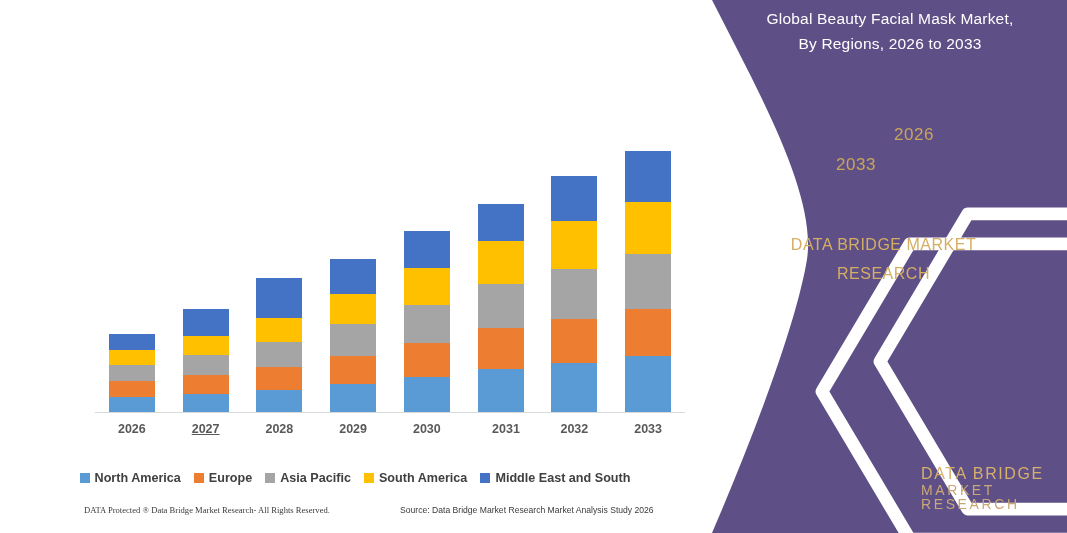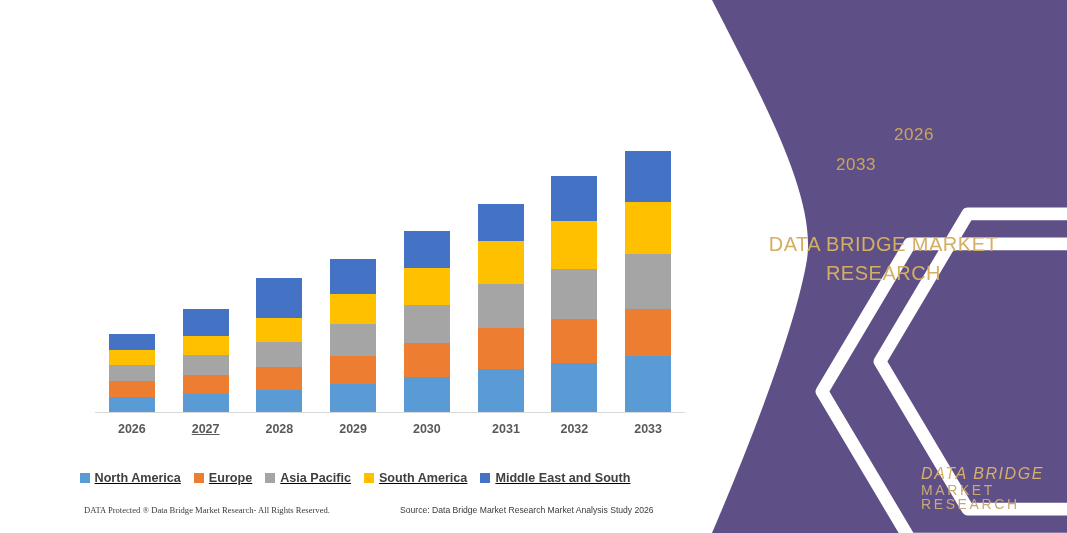--- a/index.html
+++ b/index.html
@@ -34,28 +34,28 @@
   .hex-label{
     position:absolute;left:0;top:0;width:100%;height:100%;
     display:flex;align-items:center;justify-content:center;
     color:#c9a65a;font-size:17px;letter-spacing:.5px;
   }
   #hex-2033{left:10px;top:30px;width:92px;height:80px;}
   #hex-2026{left:68px;top:0px;width:92px;height:80px;}
 
   .brand-text{
     position:absolute;left:10px;top:230px;width:347px;
-    text-align:center;color:#d4ae62;font-size:20px;line-height:29px;
+    text-align:center;color:#d4ae62;font-size:16px;line-height:29px;
     letter-spacing:.5px;
   }
 
   
   #logo{position:absolute;left:155px;top:458px;width:200px;height:62px;}
   .logo-txt{position:absolute;left:66px;top:6px;}
-  .logo-main{color:#d7b06a;font-size:16px;letter-spacing:1.6px;line-height:19px;font-style:italic;}
+  .logo-main{color:#d7b06a;font-size:16px;letter-spacing:1.6px;line-height:19px;}
   .logo-sub{color:#c9a876;font-size:14px;letter-spacing:2.6px;line-height:14px;}
 
   
   #chart-title{
     position:absolute;left:90px;top:44px;width:600px;
     text-align:center;color:#2c3c64;font-size:17px;line-height:28px;
   }
   #chart-title .l2{display:block;}
 
   #plot{
@@ -73,21 +73,21 @@
 
   #xaxis{position:absolute;left:95px;top:419px;width:590px;height:22px;}
   .xtick{
     position:absolute;width:74px;text-align:center;
     color:#595959;font-size:12.5px;font-weight:bold;top:3px;
   }
 
   
   #legend{
     position:absolute;left:0px;top:471px;width:710px;
-    display:flex;justify-content:center;align-items:center;gap:13px;text-decoration:underline;
+    display:flex;justify-content:center;align-items:center;gap:13px;
   }
   .legend-item{display:flex;align-items:center;gap:5px;}
   .legend-swatch{width:10px;height:10px;display:block;}
   .legend-label{color:#404040;font-size:12.6px;font-weight:bold;white-space:nowrap;}
 
   
   #footer{position:absolute;left:0;top:505px;width:710px;height:20px;}
   .foot-l{position:absolute;left:84px;top:0;color:#3a3a3a;font-size:8.6px;
           font-family:"Liberation Serif", serif;white-space:nowrap;}
   .foot-r{position:absolute;left:400px;top:0;color:#3a3a3a;font-size:8.6px;
@@ -196,20 +196,22 @@
     <div class="foot-l">DATA Protected ® Data Bridge Market Research-  All Rights Reserved.</div>
     <div class="foot-r">Source: Data Bridge Market Research  Market Analysis Study 2026</div>
   </div>
 
   <div id="purple-panel">
     <svg viewBox="0 0 367 533" preserveAspectRatio="none" aria-hidden="true">
       <path id="panel-shape" d="M 367,0 L 12,0 C 60,95 120,200 106,265 C 94,330 52,440 12,533 L 367,533 Z" fill="#5F4F87"></path>
     </svg>
 
     <div class="panel-title">
+      <span>Global Beauty Facial Mask Market,</span>
+      <span class="l2">By Regions, 2026 to 2033</span>
     </div>
 
     <div class="hex-wrap">
       <div class="hex" id="hex-2026">
         <svg width="92" height="80" viewBox="0 0 92 80">
           <polygon points="25,3 67,3 89,40 67,77 25,77 3,40" fill="none" stroke="#ffffff" stroke-width="3.2" stroke-linejoin="round"></polygon>
         </svg>
         <div class="hex-label">2026</div>
       </div>
       <div class="hex" id="hex-2033">

